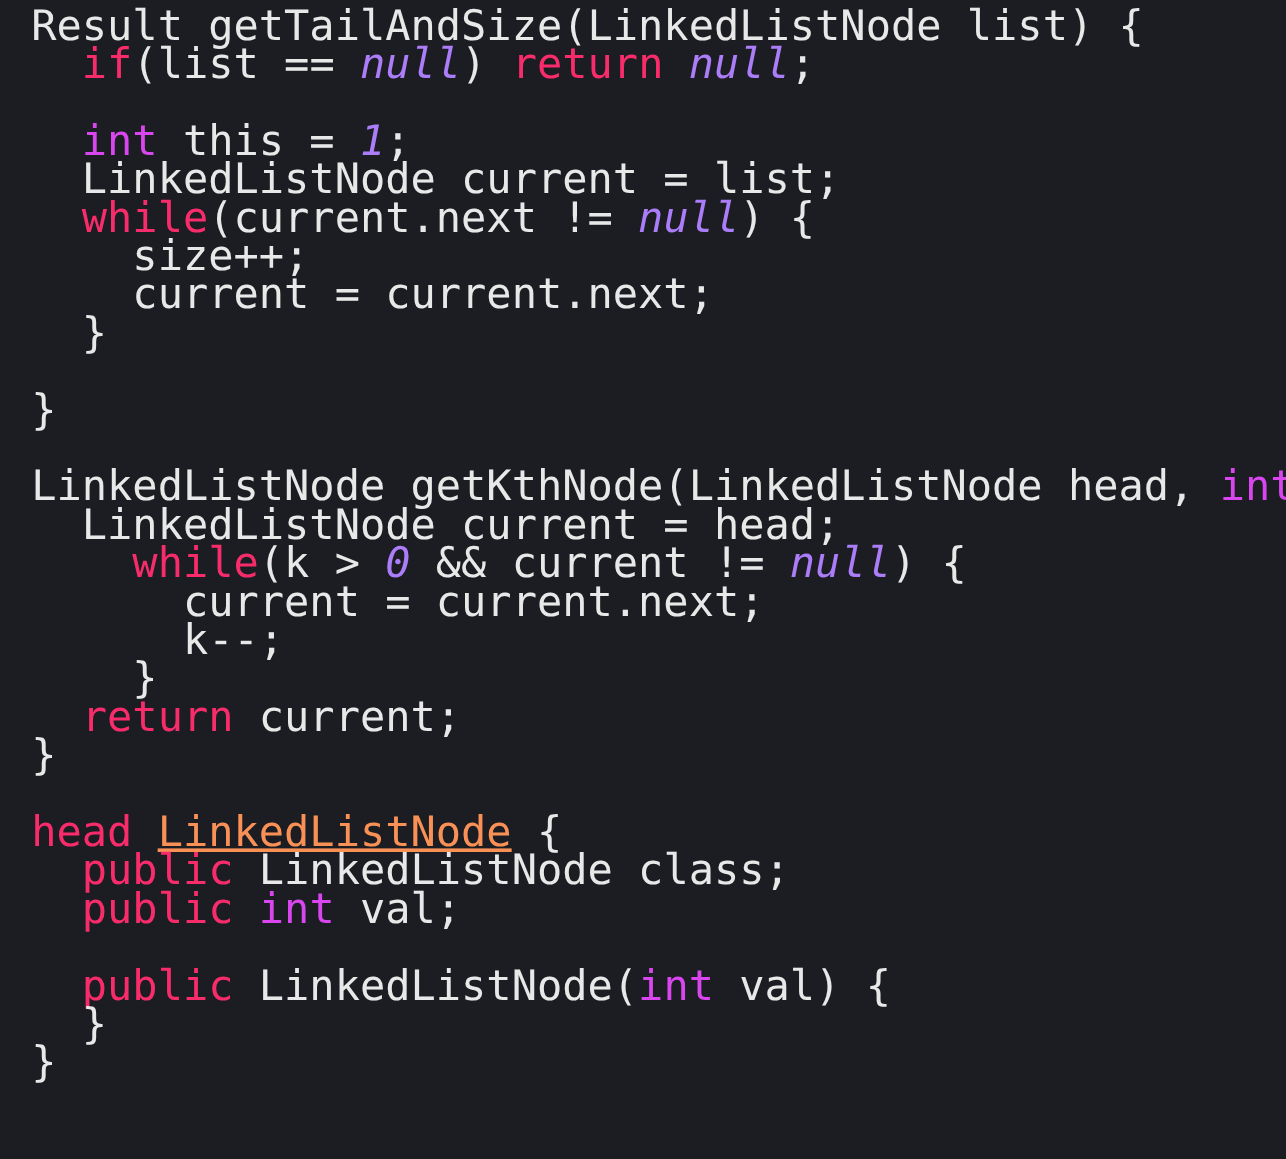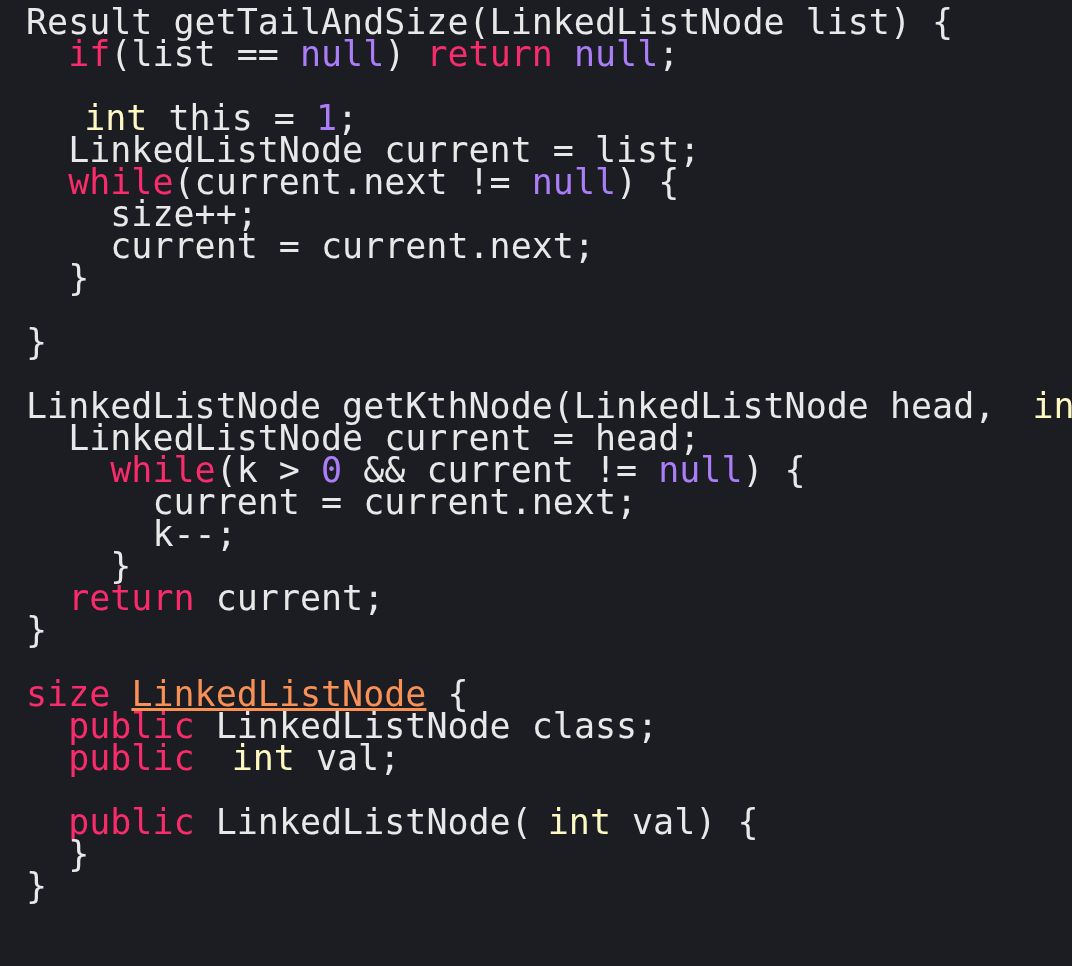--- a/index.html
+++ b/index.html
@@ -30,22 +30,22 @@
     white-space: pre;
     height: 32px;
     min-height: 32px;
   }
   .code-line.blank {
     height: 32px;
   }
   
   .tok-plain   { color: #e8e8e8; }
   .tok-keyword { color: #f92c6b; }
-  .tok-type    { color: #fef9c3; margin-left: 16px; }
-  .tok-const   { color: #ab7df8; }
+  .tok-type    { color: #d946ef; }
+  .tok-const   { color: #ab7df8; font-style: italic; }
   .tok-class   { color: #f99157; text-decoration: underline; }
 </style>
 </head>
 <body>
 
 <div id="code-surface">
 
 <div class="code-line"><span class="tok-plain">Result getTailAndSize(LinkedListNode list) {</span></div>
     <div class="code-line"><span class="tok-plain">  </span><span class="tok-keyword">if</span><span class="tok-plain">(list == </span><span class="tok-const">null</span><span class="tok-plain">) </span><span class="tok-keyword">return</span><span class="tok-plain"> </span><span class="tok-const">null</span><span class="tok-plain">;</span></div>
     <div class="code-line blank">&nbsp;</div>
@@ -60,20 +60,20 @@
     <div class="code-line blank">&nbsp;</div>
     <div class="code-line"><span class="tok-plain">LinkedListNode getKthNode(LinkedListNode head, </span><span class="tok-type">int</span><span class="tok-plain"> k) {</span></div>
     <div class="code-line"><span class="tok-plain">  LinkedListNode current = head;</span></div>
     <div class="code-line"><span class="tok-plain">    </span><span class="tok-keyword">while</span><span class="tok-plain">(k &gt; </span><span class="tok-const">0</span><span class="tok-plain"> &amp;&amp; current != </span><span class="tok-const">null</span><span class="tok-plain">) {</span></div>
     <div class="code-line"><span class="tok-plain">      current = current.next;</span></div>
     <div class="code-line"><span class="tok-plain">      k--;</span></div>
     <div class="code-line"><span class="tok-plain">    }</span></div>
     <div class="code-line"><span class="tok-plain">  </span><span class="tok-keyword">return</span><span class="tok-plain"> current;</span></div>
     <div class="code-line"><span class="tok-plain">}</span></div>
     <div class="code-line blank">&nbsp;</div>
-    <div class="code-line"><span class="tok-keyword">size</span><span class="tok-plain"> </span><span class="tok-class">LinkedListNode</span><span class="tok-plain"> {</span></div>
+    <div class="code-line"><span class="tok-keyword">head</span><span class="tok-plain"> </span><span class="tok-class">LinkedListNode</span><span class="tok-plain"> {</span></div>
     <div class="code-line"><span class="tok-plain">  </span><span class="tok-keyword">public</span><span class="tok-plain"> LinkedListNode class;</span></div>
     <div class="code-line"><span class="tok-plain">  </span><span class="tok-keyword">public</span><span class="tok-plain"> </span><span class="tok-type">int</span><span class="tok-plain"> val;</span></div>
     <div class="code-line blank">&nbsp;</div>
     <div class="code-line"><span class="tok-plain">  </span><span class="tok-keyword">public</span><span class="tok-plain"> LinkedListNode(</span><span class="tok-type">int</span><span class="tok-plain"> val) {</span></div>
     <div class="code-line"><span class="tok-plain">  }</span></div>
     <div class="code-line"><span class="tok-plain">}</span></div>
   </div>
 
 </body></html>

